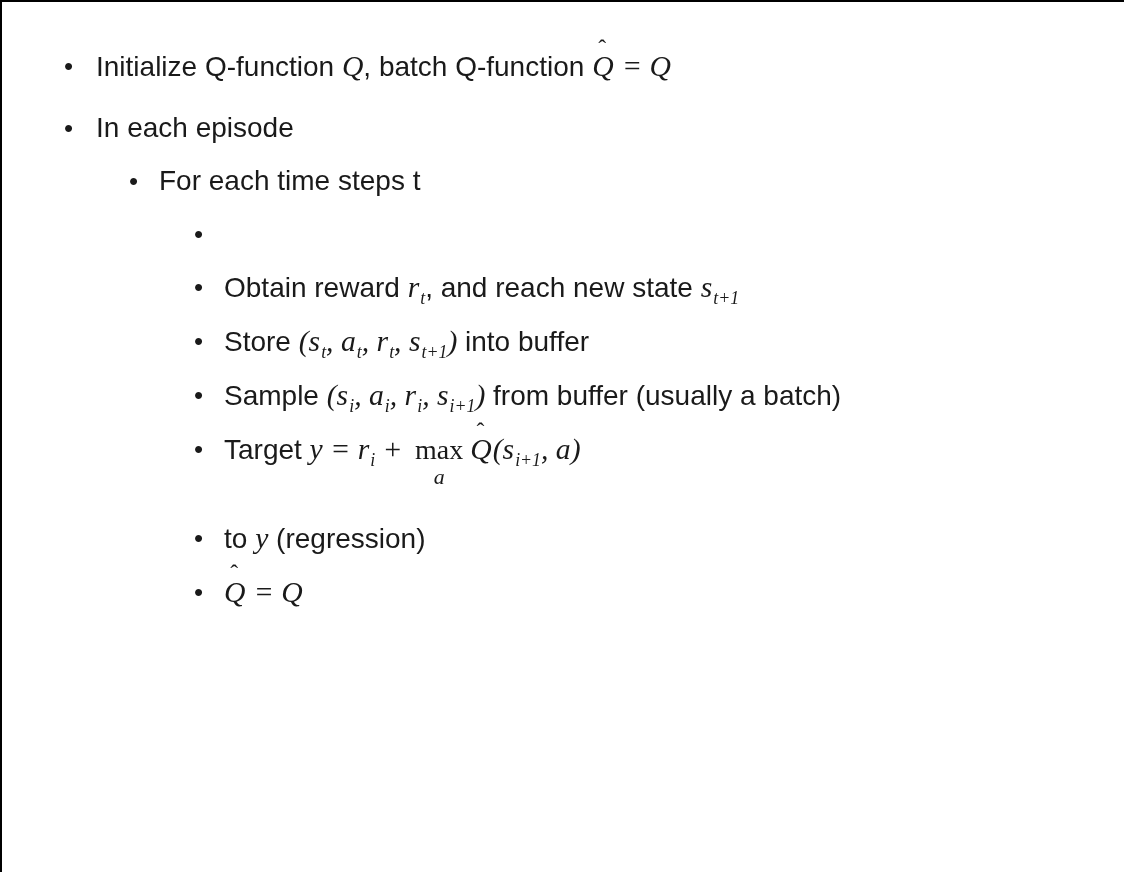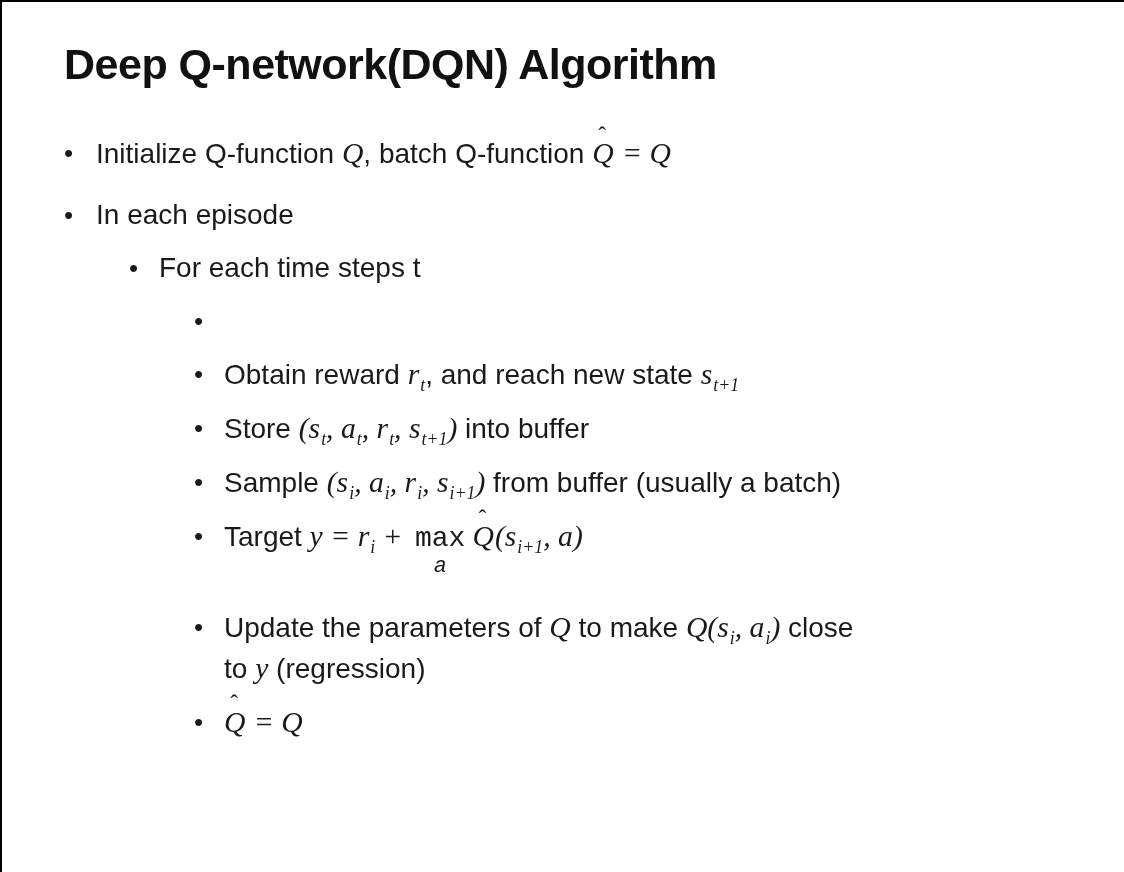--- a/index.html
+++ b/index.html
@@ -70,39 +70,38 @@
     font-size:0.8em;
     font-style:normal;
     line-height:1;
   }
   .underop{
     display:inline-flex;
     flex-direction:column;
     align-items:center;
     line-height:1;
     margin:0 7px 0 5px;
-    font-family:Liberation Mono, monospace;
+    font-family:Liberation Serif, serif;
   }
   .uo-top{
     font-style:normal;
     font-size:1.0em;
     line-height:1;
   }
   .uo-bot{
     font-style:italic;
     font-size:0.78em;
     line-height:1;
     margin-top:3px;
   }
 </style>
 </head>
 <body>
 
 <div class="slide">
-  <div class="title">Deep Q-network(DQN) Algorithm</div>
   <div class="bullet-list">
       <div class="bullet-item level-1">
         <span class="marker">•</span>
         <div class="bullet-body">
           <div class="bline"><span class="t">Initialize Q-function </span><span class="m">Q</span><span class="t">, batch Q-function </span><span class="m hatwrap"><span class="hatmark">ˆ</span>Q</span><span class="m"> = </span><span class="m">Q</span></div>
         </div>
       </div>
       <div class="bullet-item level-1">
         <span class="marker">•</span>
         <div class="bullet-body">
@@ -140,21 +139,20 @@
       </div>
       <div class="bullet-item level-3 has-under">
         <span class="marker">•</span>
         <div class="bullet-body">
           <div class="bline"><span class="t">Target </span><span class="m">y</span><span class="m"> = </span><span class="m">r<sub>i</sub></span><span class="m"> + </span><span class="underop"><span class="uo-top">max</span><span class="uo-bot">a</span></span><span class="m hatwrap"><span class="hatmark">ˆ</span>Q</span><span class="m">(</span><span class="m">s<sub>i+1</sub></span><span class="m">, </span><span class="m">a</span><span class="m">)</span></div>
         </div>
       </div>
       <div class="bullet-item level-3">
         <span class="marker">•</span>
         <div class="bullet-body">
-          <div class="bline"><span class="t">Update the parameters of </span><span class="m">Q</span><span class="t"> to make </span><span class="m">Q</span><span class="m">(</span><span class="m">s<sub>i</sub></span><span class="m">, </span><span class="m">a<sub>i</sub></span><span class="m">)</span><span class="t"> close</span></div>
           <div class="bline"><span class="t">to </span><span class="m">y</span><span class="t"> (regression)</span></div>
         </div>
       </div>
       <div class="bullet-item level-3">
         <span class="marker">•</span>
         <div class="bullet-body">
           <div class="bline"><span class="m hatwrap"><span class="hatmark">ˆ</span>Q</span><span class="m"> = </span><span class="m">Q</span></div>
         </div>
       </div>
     </div>

